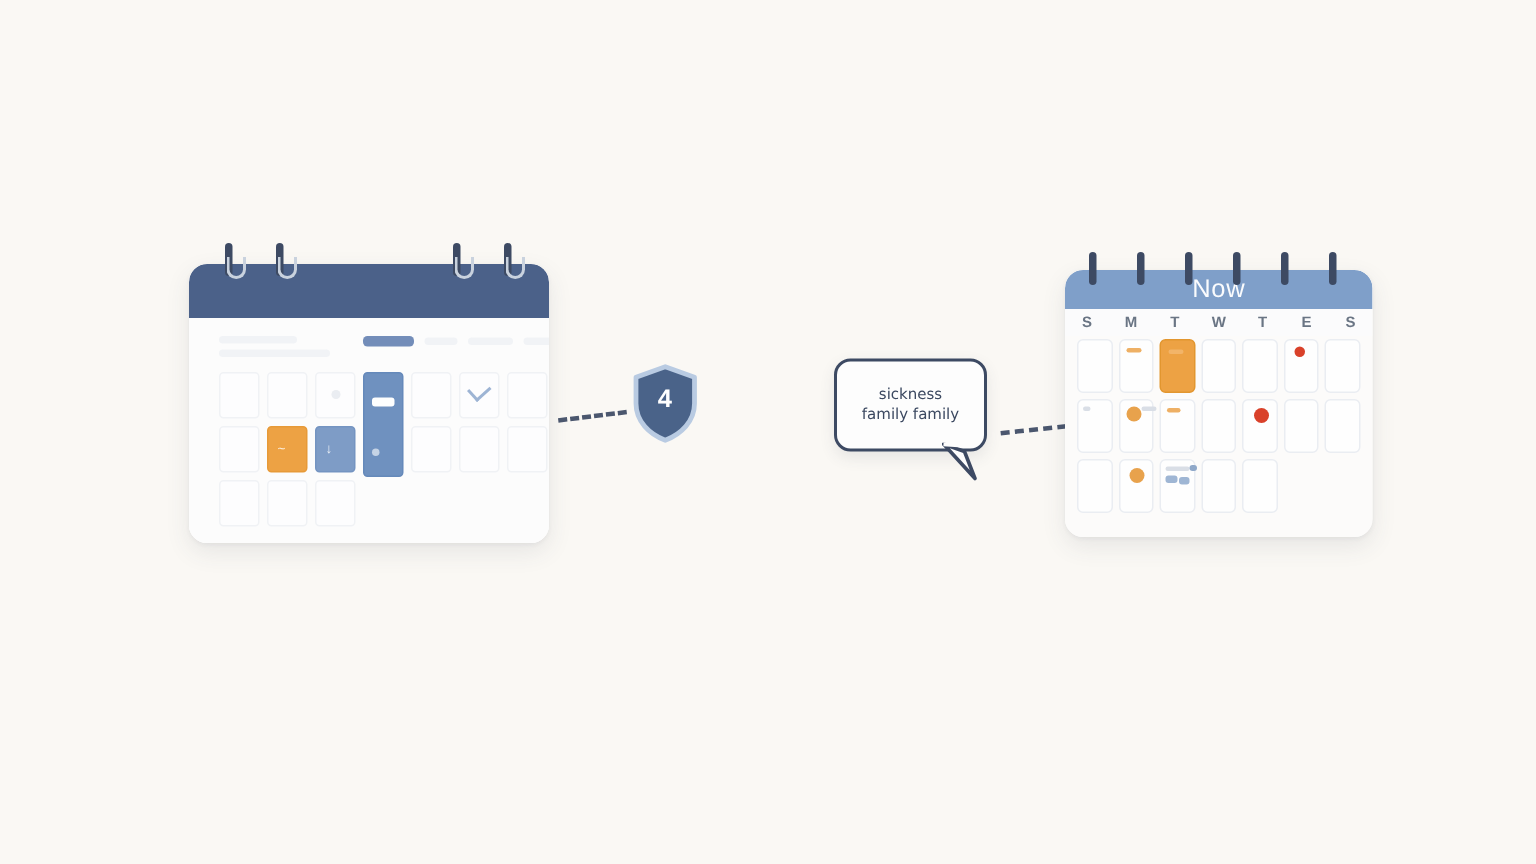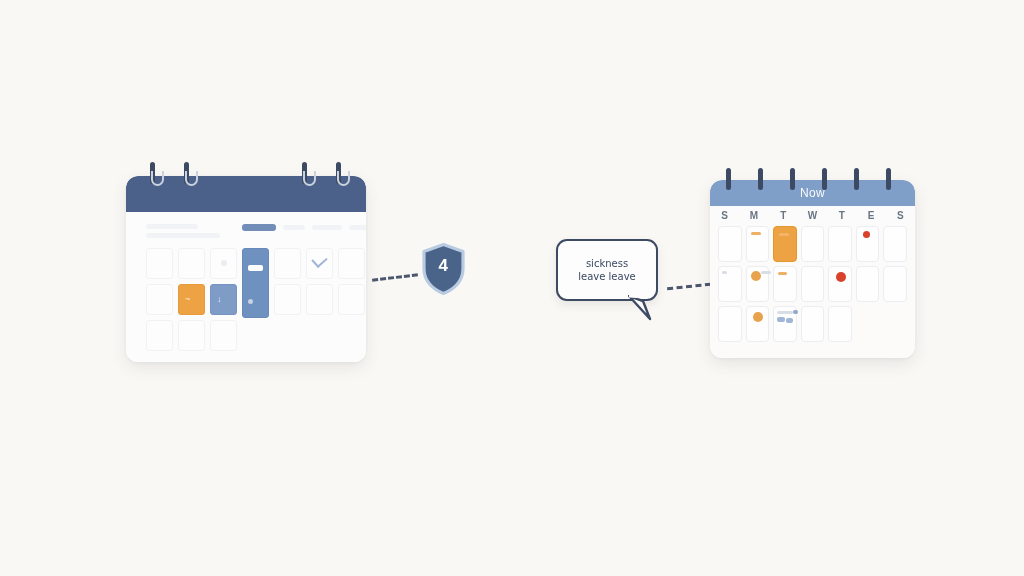--- a/index.html
+++ b/index.html
@@ -37,21 +37,21 @@
   }
   .cal-head {
     position: absolute;
     left: 0; right: 0; top: 0;
     display: flex;
     align-items: center;
     justify-content: center;
   }
   .cal-head-label {
     color: #ffffff;
-    font-size: 12px;
+    font-size: 17px;
     letter-spacing: .4px;
     font-weight: 400;
     opacity: .96;
   }
   .rings {
     position: absolute;
     left: 0; right: 0;
     top: 0;
     height: 0;
     pointer-events: none;
@@ -326,21 +326,21 @@
     <svg width="45" height="52" viewBox="0 0 45 52" aria-hidden="true">
       <path d="M22.5 1.5 L42 8.5 V26 C42 38 33 46.5 22.5 50.5 C12 46.5 3 38 3 26 V8.5 Z" fill="#4a6389" stroke="#b9cbe2" stroke-width="3.2" stroke-linejoin="round"></path>
     </svg>
     <div class="shield-num">4</div>
   </div>
 
   <div id="bubble">
     <div class="bubble-box"></div>
     <div class="bubble-text">
       <span>sickness</span>
-      <span>leave leave</span>
+      <span>family family</span>
     </div>
     <svg class="tail" viewBox="0 0 26 26">
       <path d="M1 1 L22 24 L15 6 Z" fill="#fdfdfd" stroke="#3d4a63" stroke-width="2.4" stroke-linejoin="round"></path>
       <path d="M1 1 L16 2" stroke="#fdfdfd" stroke-width="3"></path>
     </svg>
   </div>
 
   <div class="dash" id="dash-right"></div>
 
   <div class="cal" id="cal-right">

